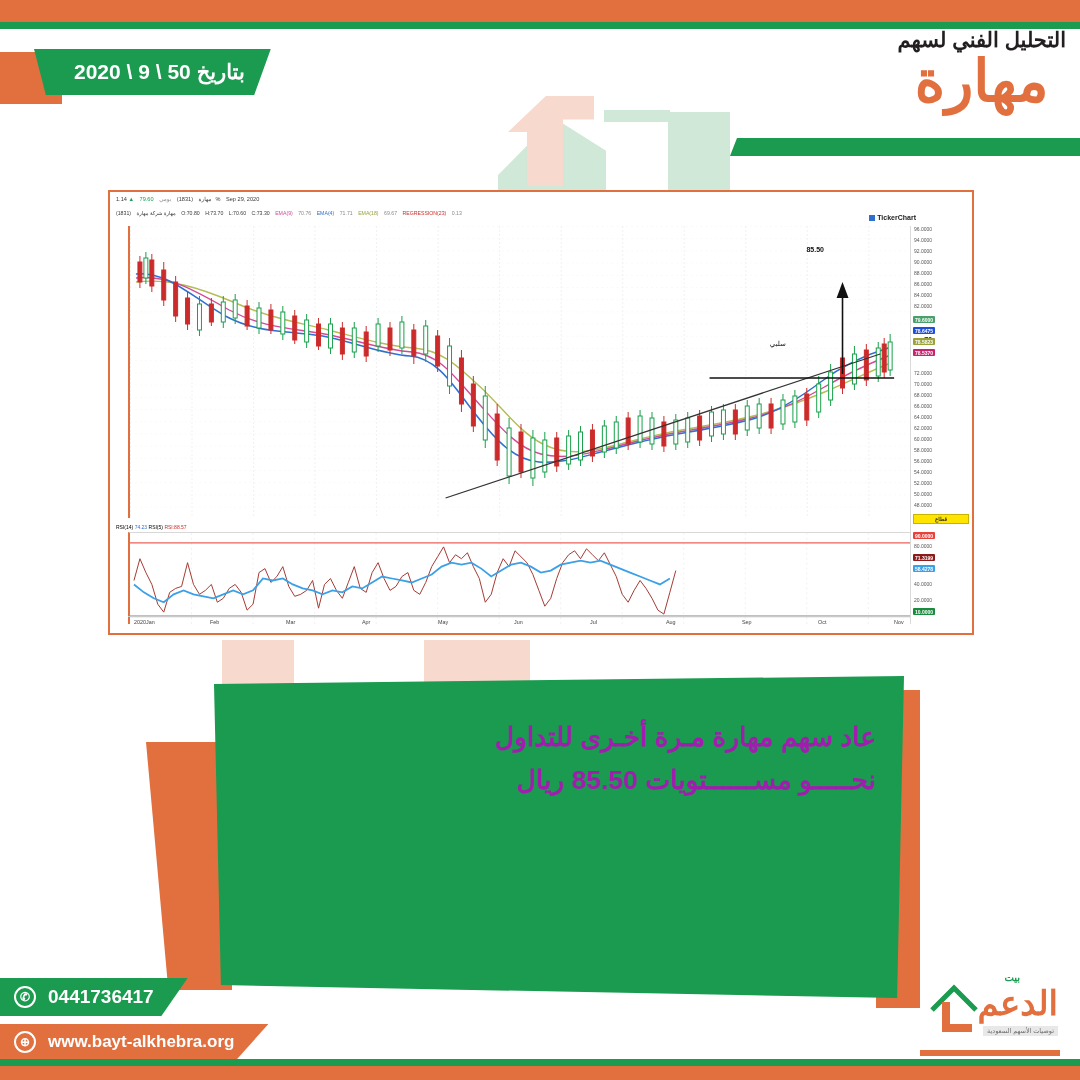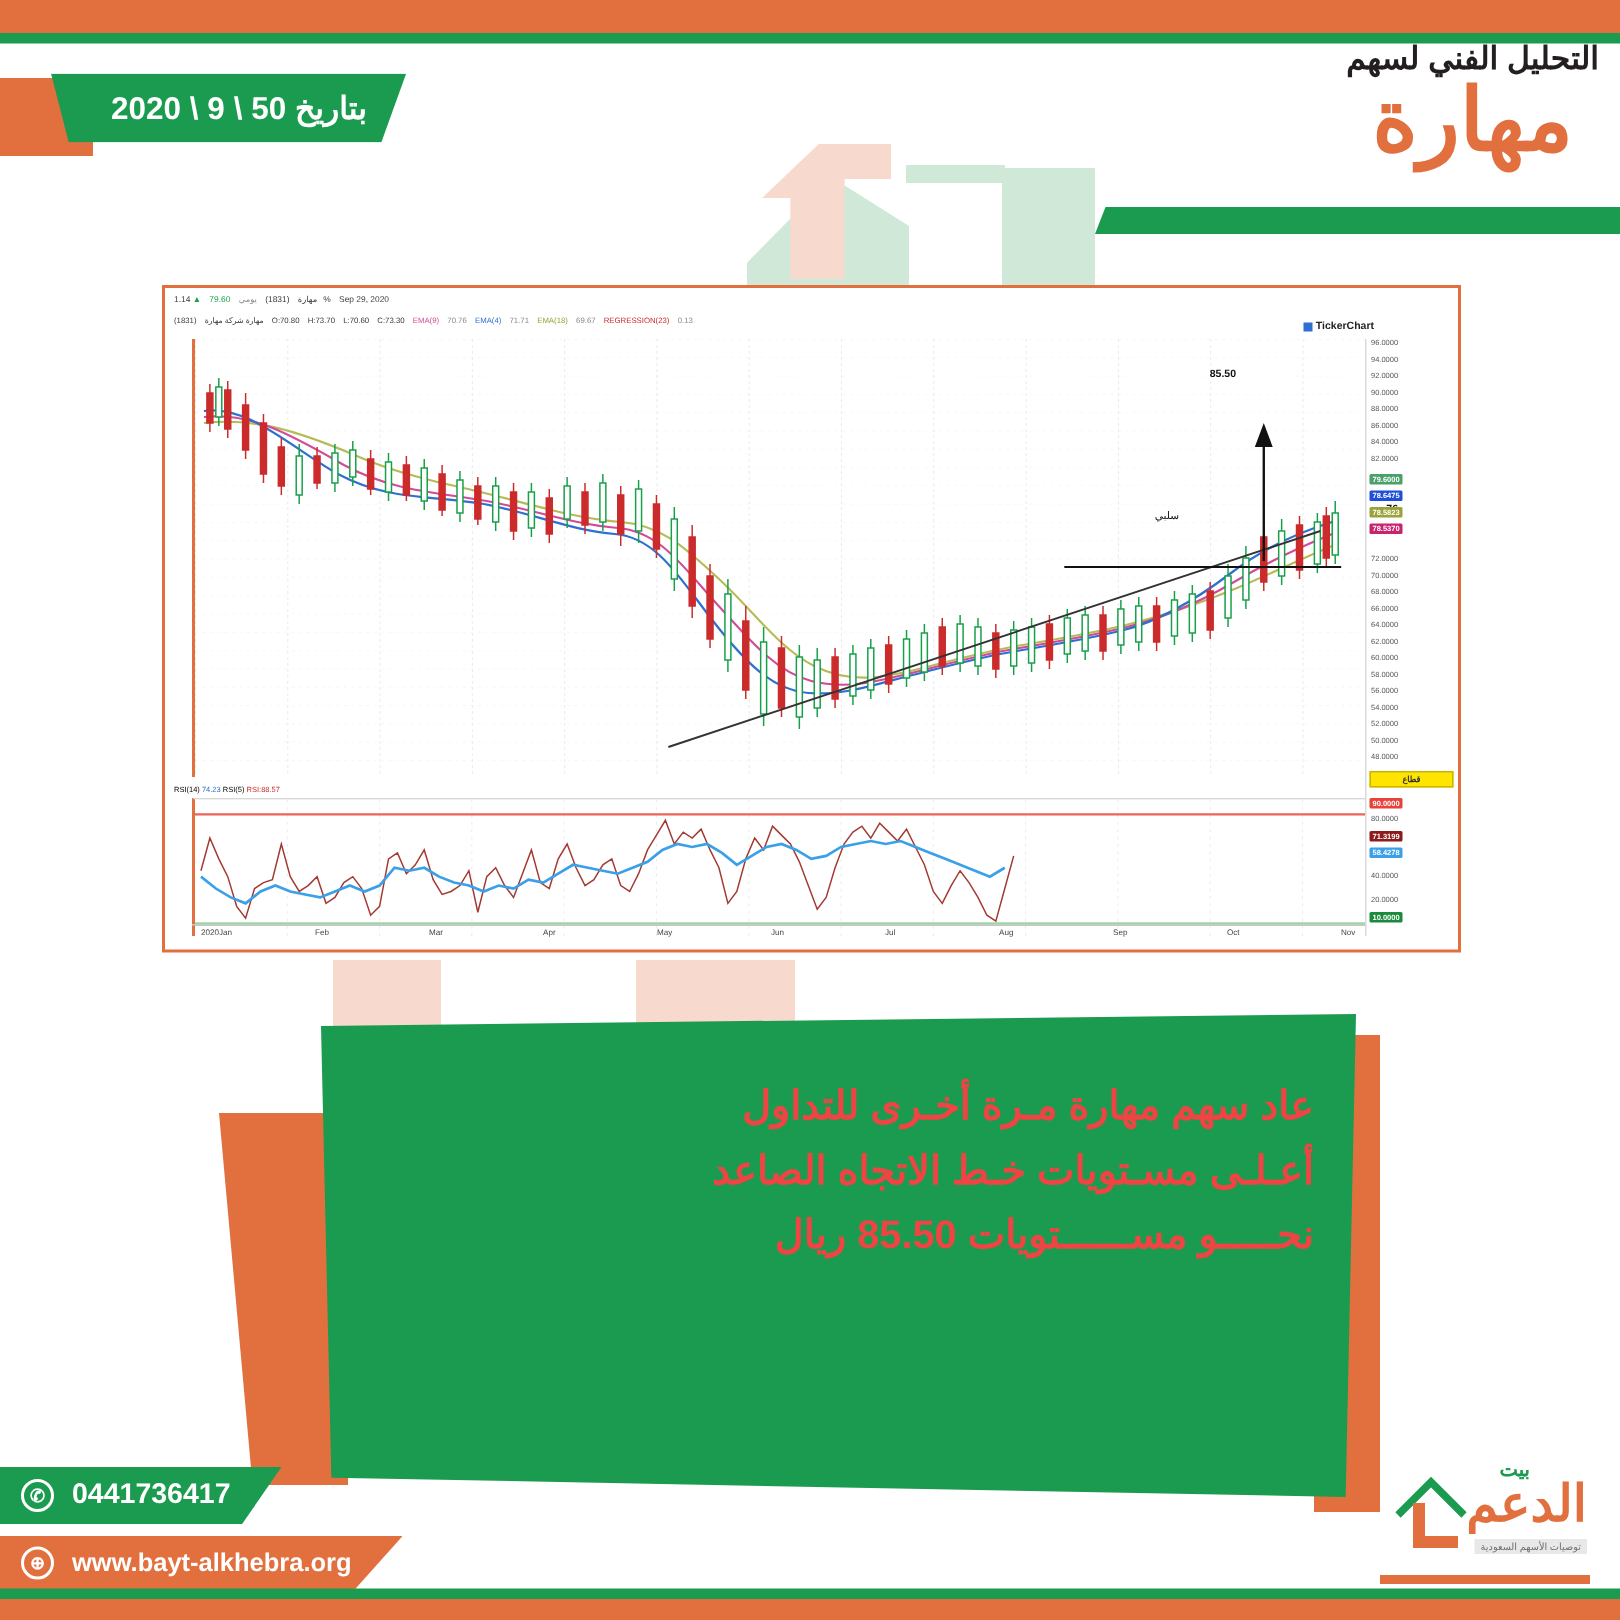--- a/index.html
+++ b/index.html
@@ -131,21 +131,21 @@
   .msg-orange-right {
     position:absolute; left:876px; top:690px; width:44px; height:318px; background:#e2703f;
   }
   .msg-green {
     position:absolute; left:214px; top:676px; width:690px; height:322px;
     background:#1a9b4f;
     clip-path: polygon(0 8px, 100% 0, 99% 100%, 1% 96%);
   }
   .msg-text {
     position:absolute; left:244px; top:716px; width:632px;
-    direction:rtl; text-align:right; color:#ef4444;
+    direction:rtl; text-align:right; color:#a21caf;
     font-size:26.5px; font-weight:bold; line-height:1.62;
   }
   .msg-text p { white-space:nowrap; }
 
   
   .wa-badge {
     position:absolute; left:0; top:978px; height:38px; background:#1a9b4f;
     color:#fff; display:flex; align-items:center; gap:12px;
     padding:0 34px 0 14px; font-size:19px; font-weight:bold;
     clip-path: polygon(0 0, 100% 0, 86% 100%, 0 100%);
@@ -163,21 +163,21 @@
 
   
   .brand {
     position:absolute; right:16px; bottom:22px; width:150px; height:86px; direction:rtl;
   }
   .brand-ar {
     position:absolute; right:6px; top:14px; font-size:34px; font-weight:bold; color:#e2703f;
     line-height:1;
   }
   .brand-bayt {
-    position:absolute; right:44px; top:0px; font-size:13px; font-weight:bold; color:#1a9b4f;
+    position:absolute; right:44px; top:0px; font-size:10px; font-weight:bold; color:#1a9b4f;
   }
   .brand-tag {
     position:absolute; right:6px; top:54px; font-size:6.5px; color:#6d6d6d;
     background:#e8e8e8; padding:1px 4px;
   }
   .brand-house {
     position:absolute; left:14px; top:8px; width:52px; height:56px;
   }
   .brand-underline {
     position:absolute; right:4px; bottom:2px; width:140px; height:6px; background:#e2703f;
@@ -521,21 +521,20 @@
     </div>
 
   </div>
 </div>
 
 <div class="msg-orange-left"></div>
 <div class="msg-orange-right"></div>
 <div class="msg-green"></div>
 <div class="msg-text">
   <p>عاد سهم مهارة مـرة أخـرى للتداول</p>
-  <p>أعـلـى مسـتويات خـط الاتجاه الصاعد</p>
   <p>نحـــــو مســــــتويات 85.50 ريال</p>
 </div>
 
 <div class="wa-badge">
   <span class="circ-ic">✆</span>
   <span>0441736417</span>
 </div>
 <div class="web-badge">
   <span class="circ-ic">⊕</span>
   <span>www.bayt-alkhebra.org</span>

